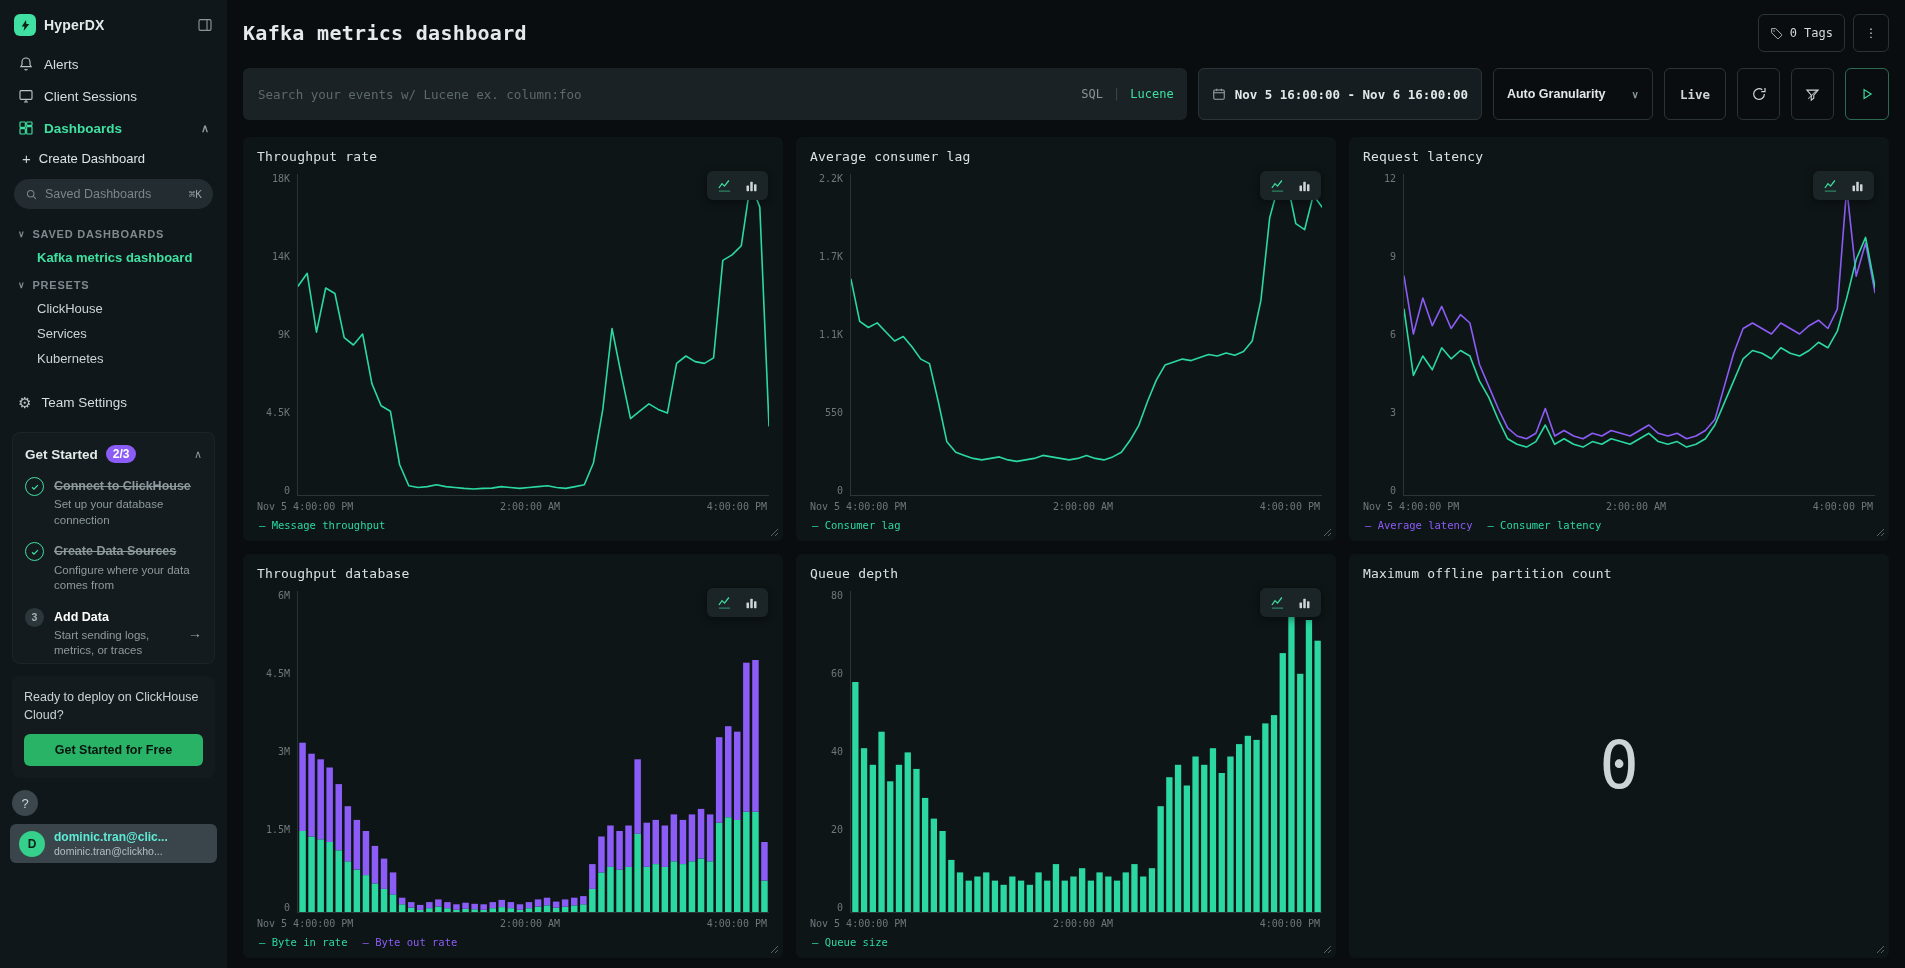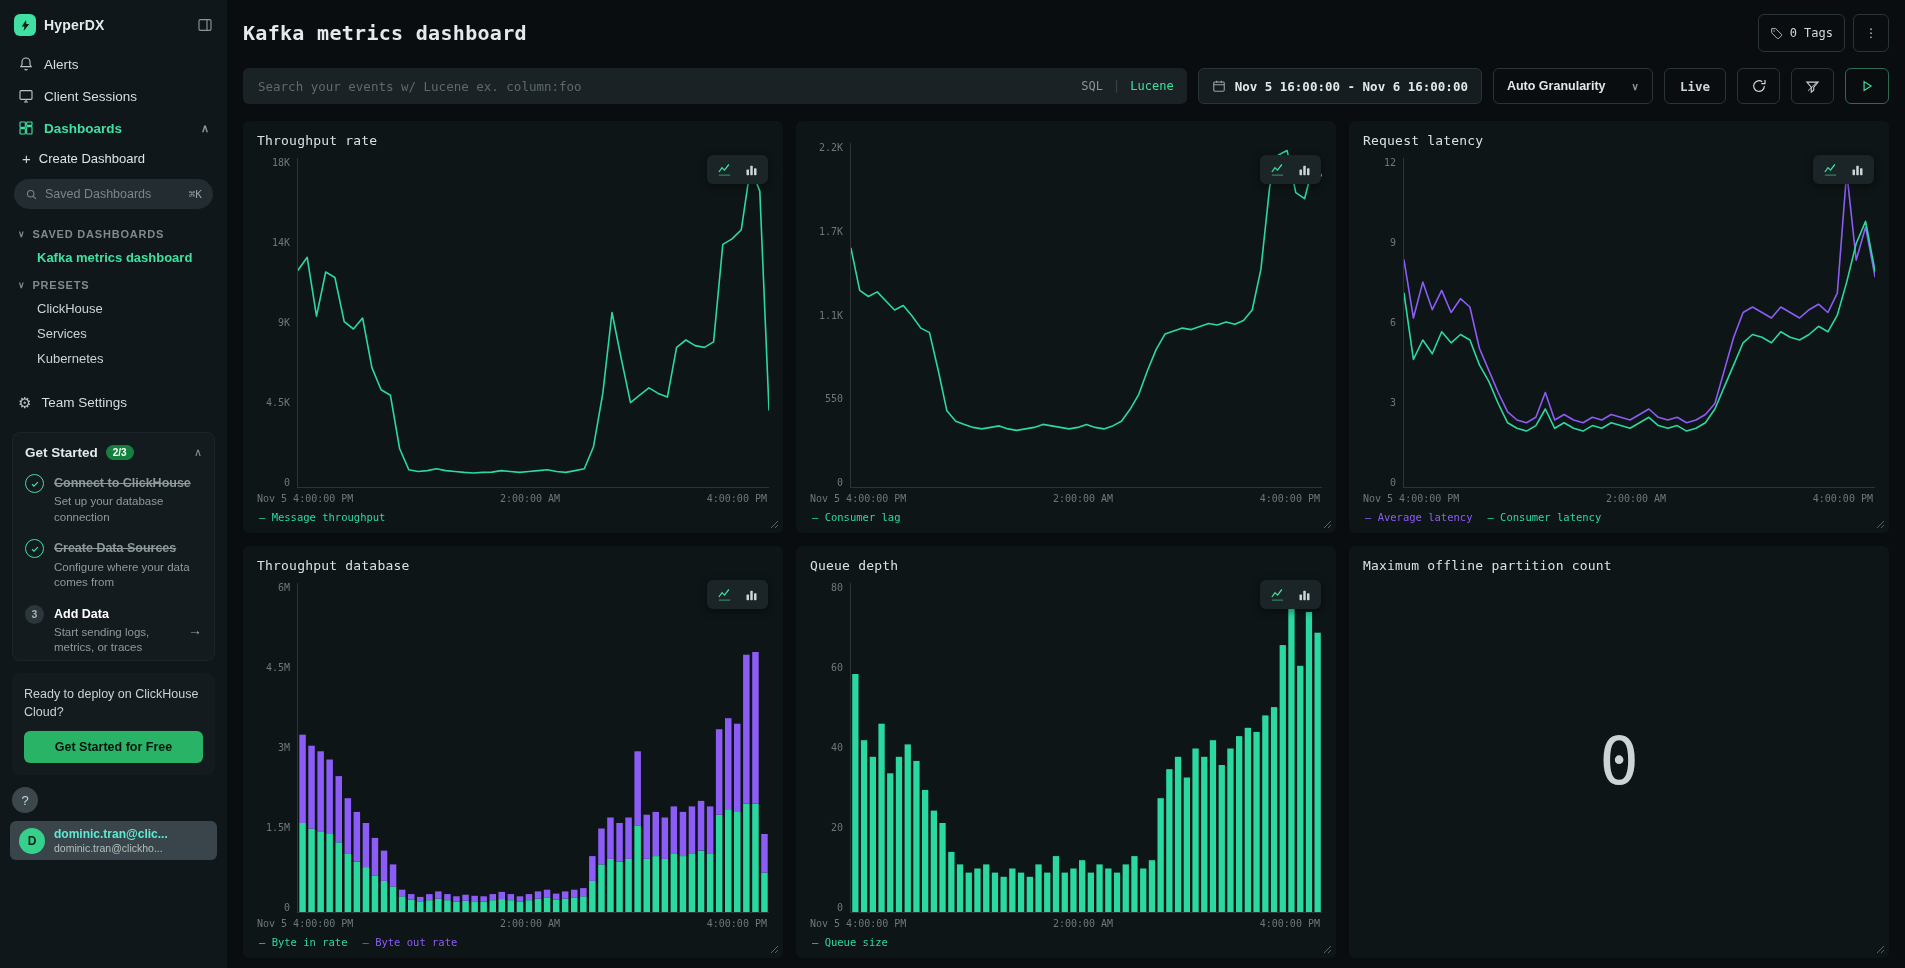--- a/index.html
+++ b/index.html
@@ -42,21 +42,21 @@
   .section-label{display:flex;align-items:center;gap:7px;padding:9px 8px 5px;font-size:11px;font-weight:600;letter-spacing:.8px;color:#7e8a8e;cursor:pointer}
   .section-label .chev{font-size:9px;color:#7e8a8e}
   .sb-link{padding:5px 8px 5px 27px;font-size:13px;color:#ccd3d5;cursor:pointer;white-space:nowrap;overflow:hidden;text-overflow:ellipsis}
   .sb-link.active{color:var(--green-ui);font-weight:700}
   .team{margin-top:16px}
   .gear-glyph{font-size:15px;line-height:1}
 
   .gs-card{margin:14px 2px 10px;background:#141b1e;border:1px solid #27313466;border-radius:8px;padding:12px 12px 4px}
   .gs-head{display:flex;align-items:center;gap:8px}
   .gs-title{font-size:13.5px;font-weight:700}
-  .gs-badge{background:#15803d;color:#fff;font-size:10px;font-weight:700;border-radius:9px;padding:2px 7px}
+  .gs-badge{background:#8b5cf6;color:#fff;font-size:12px;font-weight:700;border-radius:9px;padding:2px 7px}
   .gs-chev{margin-left:auto;color:var(--muted);font-size:11px;cursor:pointer}
   .gs-step{display:flex;gap:10px;margin-top:13px}
   .gs-ico{flex:none;width:19px;height:19px;border-radius:50%;display:flex;align-items:center;justify-content:center;margin-top:1px}
   .gs-ico.check{border:1.5px solid var(--green-ui);color:var(--green-ui)}
   .gs-ico.num{background:#2c373b;color:#a8b2b5;font-size:10.5px;font-weight:700}
   .gs-body{flex:1;min-width:0}
   .gs-step-title{font-size:12.5px;font-weight:600;color:#fff;line-height:1.3}
   .gs-step.done .gs-step-title{color:#8d999c;text-decoration:line-through}
   .gs-step-desc{font-size:11.5px;color:#8d999c;line-height:1.35;margin-top:3px}
   .gs-arrow{margin-left:auto;align-self:center;color:#9aa5a8;font-size:14px}
@@ -72,21 +72,21 @@
   .user-meta{min-width:0;flex:1}
 
   
   .main{flex:1;display:flex;flex-direction:column;padding:10px 16px 0;min-width:0}
   .main-header{display:flex;align-items:center;margin:4px 0 16px}
   .page-title{margin:0;font-family:var(--mono);font-size:20px;font-weight:600;letter-spacing:.3px}
   .hdr-actions{margin-left:auto;display:flex;gap:8px}
   .btn{display:flex;align-items:center;gap:7px;height:30px;padding:18px 11px;border:1px solid var(--border);border-radius:6px;background:transparent;color:#d2d9da;font-family:var(--mono);font-size:12px;cursor:pointer}
   .btn .ic{display:flex;color:#aeb8ba}
 
-  .toolbar{display:flex;gap:11px;margin-bottom:17px;height:36px}
+  .toolbar{display:flex;gap:11px;margin-bottom:17px;height:52px}
   .search-box{flex:1;background:#1a2225;border-radius:6px;display:flex;align-items:center;padding:0 13px;gap:10px;min-width:0}
   .search-box input{flex:1;background:transparent;border:none;outline:none;color:#d8dedf;font-family:var(--mono);font-size:12.5px;min-width:0}
   .search-box input::placeholder{color:#5d696d}
   .sql-lbl{color:#8a9598;font-family:var(--mono);font-size:12px}
   .sql-div{color:#3c474a;font-family:var(--mono);font-size:12px}
   .lucene-lbl{color:var(--green-ui);font-family:var(--mono);font-size:12px;cursor:pointer}
   .date-range{display:flex;align-items:center;gap:9px;background:var(--field);border:1px solid var(--border);border-radius:6px;padding:0 13px;font-family:var(--mono);font-size:12.5px;font-weight:700;color:#e2e7e8;cursor:pointer;white-space:nowrap}
   .date-range .ic{color:#9aa5a8;display:flex}
   .granularity{display:flex;align-items:center;gap:26px;border:1px solid var(--border);border-radius:6px;padding:0 13px;font-size:12.5px;font-weight:700;color:#e2e7e8;cursor:pointer;white-space:nowrap}
   .granularity .chev{font-size:10px;color:var(--muted)}
@@ -359,20 +359,21 @@
             <span style="color: rgb(43, 217, 160);">— Message throughput</span>
           </div>
         <span class="resize-handle">
             <svg width="9" height="9" viewBox="0 0 9 9">
               <path d="M8 1L1 8M8 5L5 8" stroke="#57636a" stroke-width="1"></path>
             </svg>
           </span>
       </section>
 
       <section class="panel">
+        <h3 class="panel-title">Average consumer lag</h3>
         <div class="chart-toggle">
           <span class="tgl active">
               <svg width="17" height="15" viewBox="0 0 24 24" fill="none" stroke="currentColor" stroke-width="2">
                 <path d="M3 16l5-7 4 4 7-9"></path>
                 <path d="M3 21h18" opacity=".5"></path>
               </svg>
             </span>
           <span class="tgl">
               <svg width="15" height="15" viewBox="0 0 24 24" fill="currentColor">
                 <rect x="4" y="12" width="4" height="9" rx="1"></rect>

